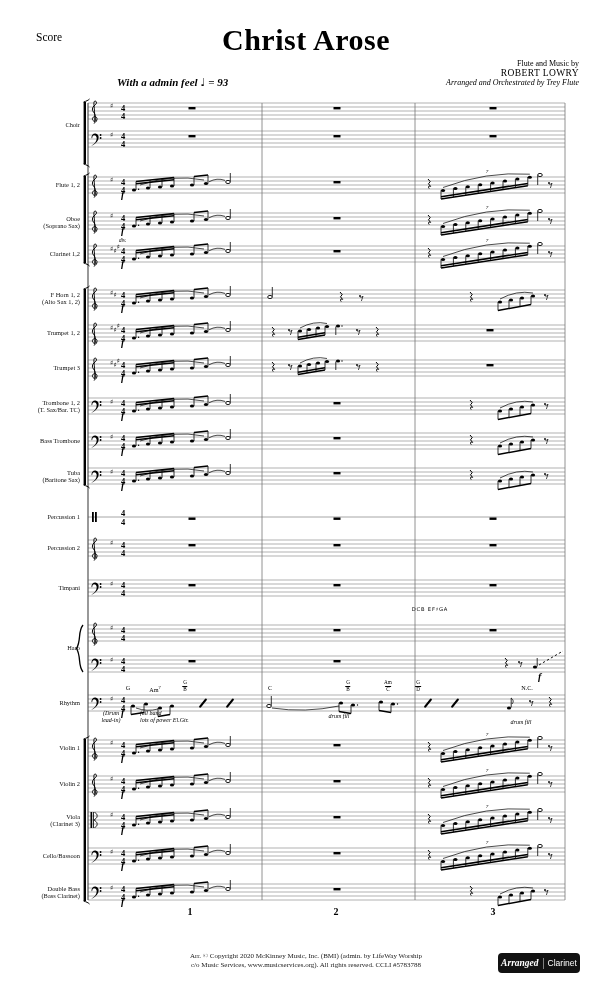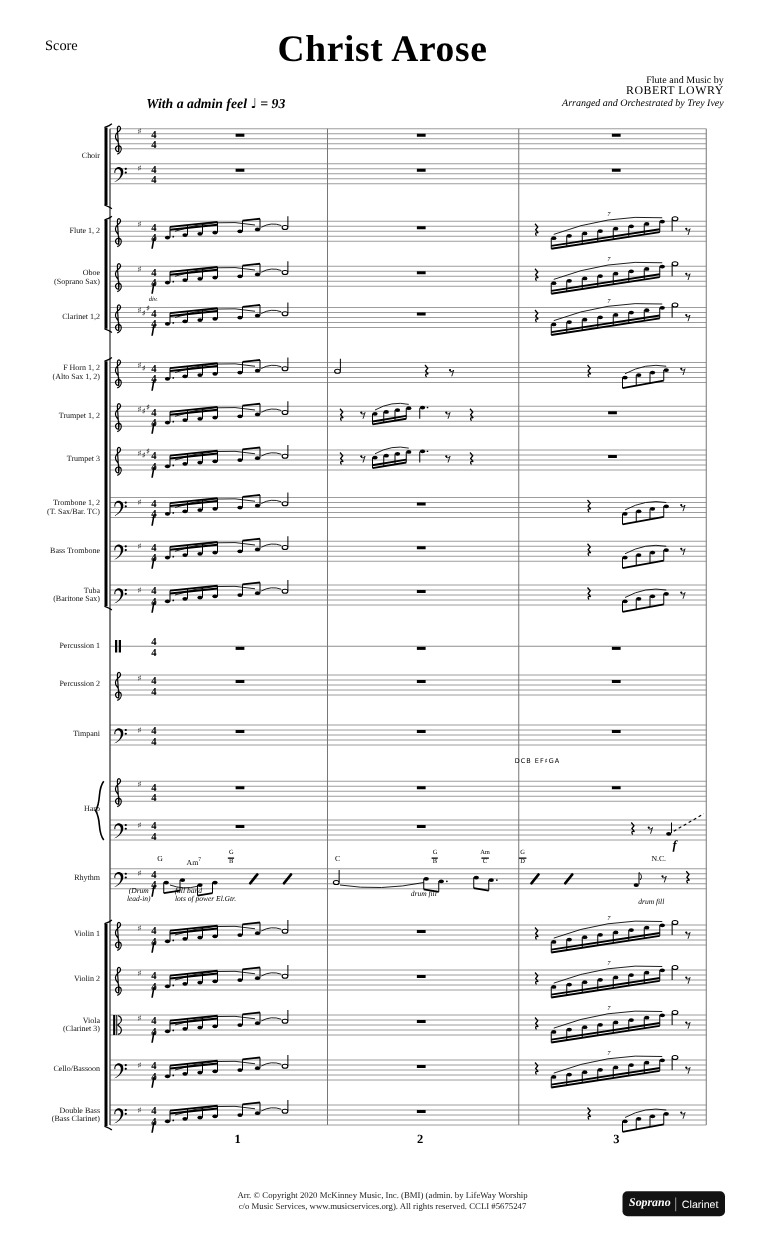--- a/index.html
+++ b/index.html
@@ -34,21 +34,21 @@
 </style>
 </head>
 <body>
 
 <div class="page">
   <div class="hdr-label">Score</div>
   <h1 class="title">Christ Arose</h1>
   <div class="credits">
     <div>Flute and Music by</div>
     <div class="composer">ROBERT LOWRY</div>
-    <div class="arranger">Arranged and Orchestrated by Trey Ivey</div>
+    <div class="arranger">Arranged and Orchestrated by Trey Flute</div>
   </div>
   <div class="tempo">
     <span>With a admin feel</span>
     <span class="tnote">♩</span>
     <span>= 93</span>
   </div>
 
   <div id="score-layer"><svg width="612" height="1008" xmlns="http://www.w3.org/2000/svg" font-family="Liberation Serif,serif">
         <line x1="88" y1="103" x2="565" y2="103" stroke="#8f8f8f" stroke-width="0.7"></line>
         <line x1="88" y1="107" x2="565" y2="107" stroke="#8f8f8f" stroke-width="0.7"></line>
@@ -1044,20 +1044,20 @@
       <div class="rtext" style="left: 521px; top: 719px; transform: translateX(-50%);">drum fill</div>
       <div class="pedals" style="left: 430px; top: 606px;">DCB EF♯GA</div>
       <div class="dyn" style="left: 538px; top: 672px;">f</div>
       <div class="mnum" style="left: 190px; top: 906px;">1</div>
       <div class="mnum" style="left: 336px; top: 906px;">2</div>
       <div class="mnum" style="left: 493px; top: 906px;">3</div>
     </div>
 
   <div class="footer">
     <div>Arr. © Copyright 2020 McKinney Music, Inc. (BMI) (admin. by LifeWay Worship</div>
-    <div>c/o Music Services, www.musicservices.org). All rights reserved. CCLI #5675247</div>
+    <div>c/o Music Services, www.musicservices.org). All rights reserved. CCLI #5783788</div>
   </div>
   <div class="logo">
-    <span class="l1">Soprano</span>
+    <span class="l1">Arranged</span>
     <span class="ldiv"></span>
     <span class="l2">Clarinet</span>
   </div>
 </div>
 
 </body></html>

